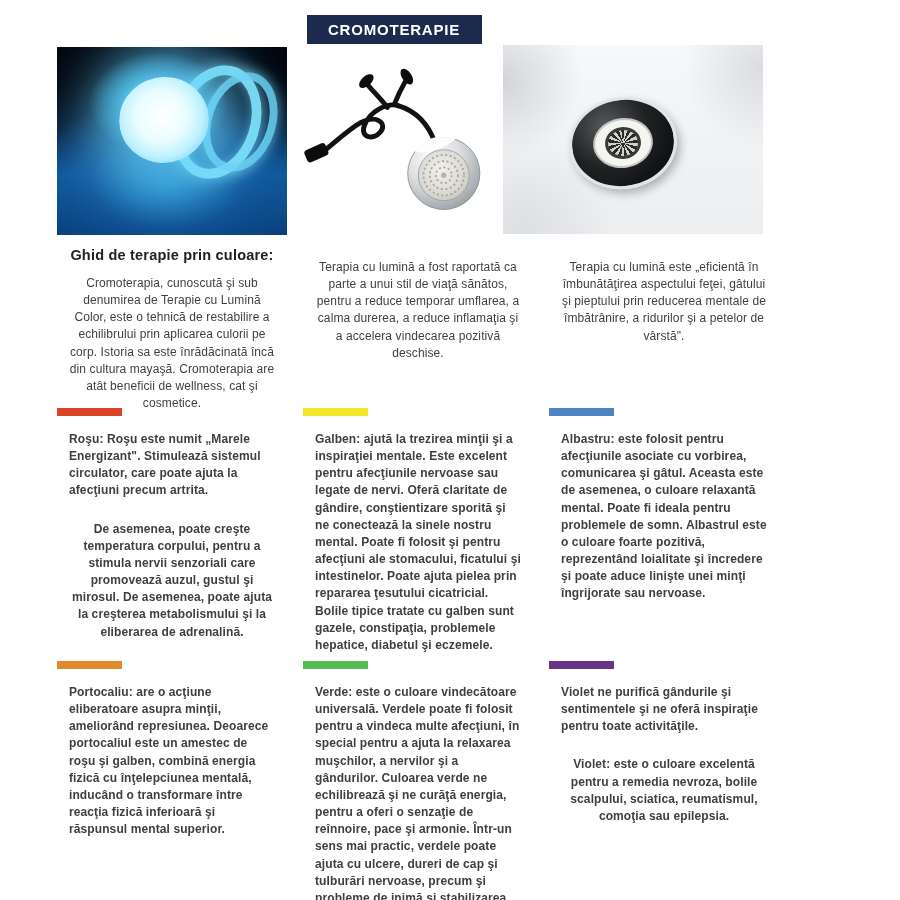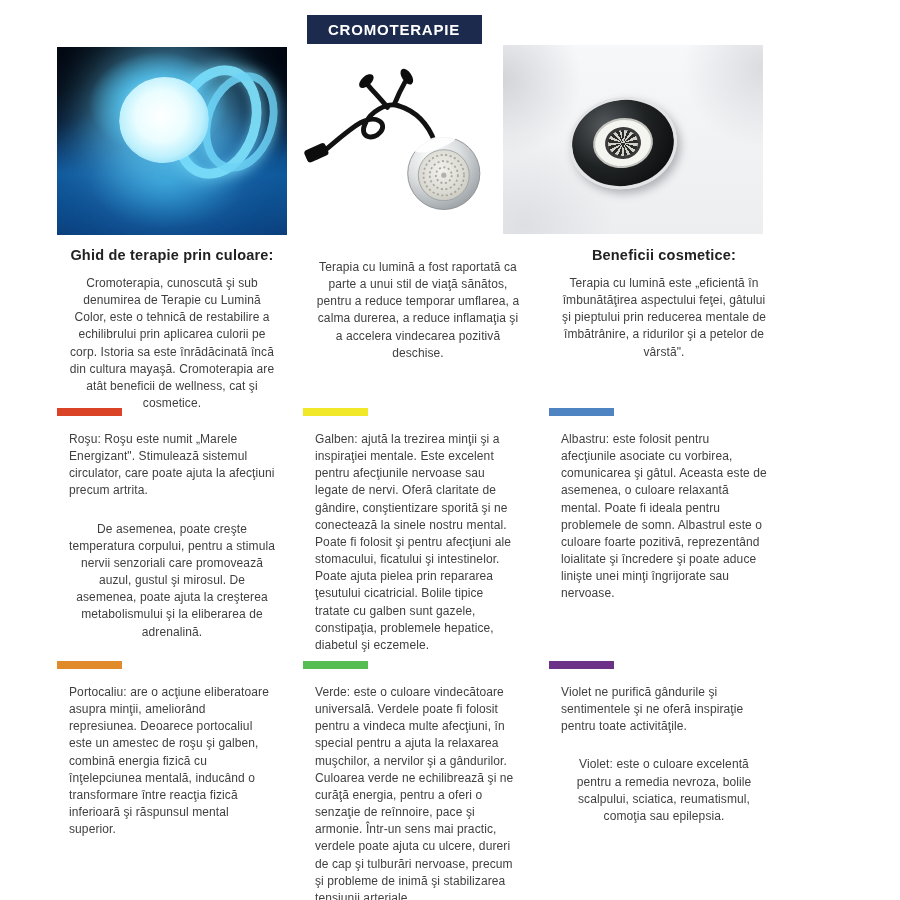--- a/index.html
+++ b/index.html
@@ -117,21 +117,21 @@
     letter-spacing: 0.2px;
   }
   .body-text {
     margin: 12px;
     font-size: 12px;
     line-height: 1.43;
     color: #3f3f3f;
     letter-spacing: 0.1px;
   }
   
-  .section-cell { padding-top: 3px; }
+  .section-cell { padding-top: 3px; font-weight: bold; }
   .color-bar {
     width: 65px; height: 8px;
     margin-bottom: 15px;
   }
   .section-cell p + p { margin-top: 21px; text-align: center; }
 </style>
 </head>
 <body>
 
 <div class="page">
@@ -197,21 +197,20 @@
     </div>
 
     <div class="intro-cell">
       <h3>Ghid de terapie prin culoare:</h3>
       <p class="body-text">Cromoterapia, cunoscută şi sub denumirea de Terapie cu Lumină Color, este o tehnică de restabilire a echilibrului prin aplicarea culorii pe corp. Istoria sa este înrădăcinată încă din cultura mayaşă. Cromoterapia are atât beneficii de wellness, cat şi cosmetice.</p>
     </div>
     <div class="intro-cell">
       <p class="body-text">Terapia cu lumină a fost raportată ca parte a unui stil de viaţă sănătos, pentru a reduce temporar umflarea, a calma durerea, a reduce inflamaţia şi a accelera vindecarea pozitivă deschise.</p>
     </div>
     <div class="intro-cell">
-      <h3>Beneficii cosmetice:</h3>
       <p class="body-text">Terapia cu lumină este „eficientă în îmbunătăţirea aspectului feţei, gâtului şi pieptului prin reducerea mentale de îmbătrânire, a ridurilor şi a petelor de vârstă".</p>
     </div>
 
     <div class="section-cell">
       <div class="color-bar" style="background: rgb(219, 67, 39);"></div>
       <p class="body-text">Roşu: Roşu este numit „Marele Energizant". Stimulează sistemul circulator, care poate ajuta la afecţiuni precum artrita.</p>
       <p class="body-text">De asemenea, poate creşte temperatura corpului, pentru a stimula nervii senzoriali care promovează auzul, gustul şi mirosul. De asemenea, poate ajuta la creşterea metabolismului şi la eliberarea de adrenalină.</p>
     </div>
     <div class="section-cell">
       <div class="color-bar" style="background: rgb(240, 232, 41);"></div>

